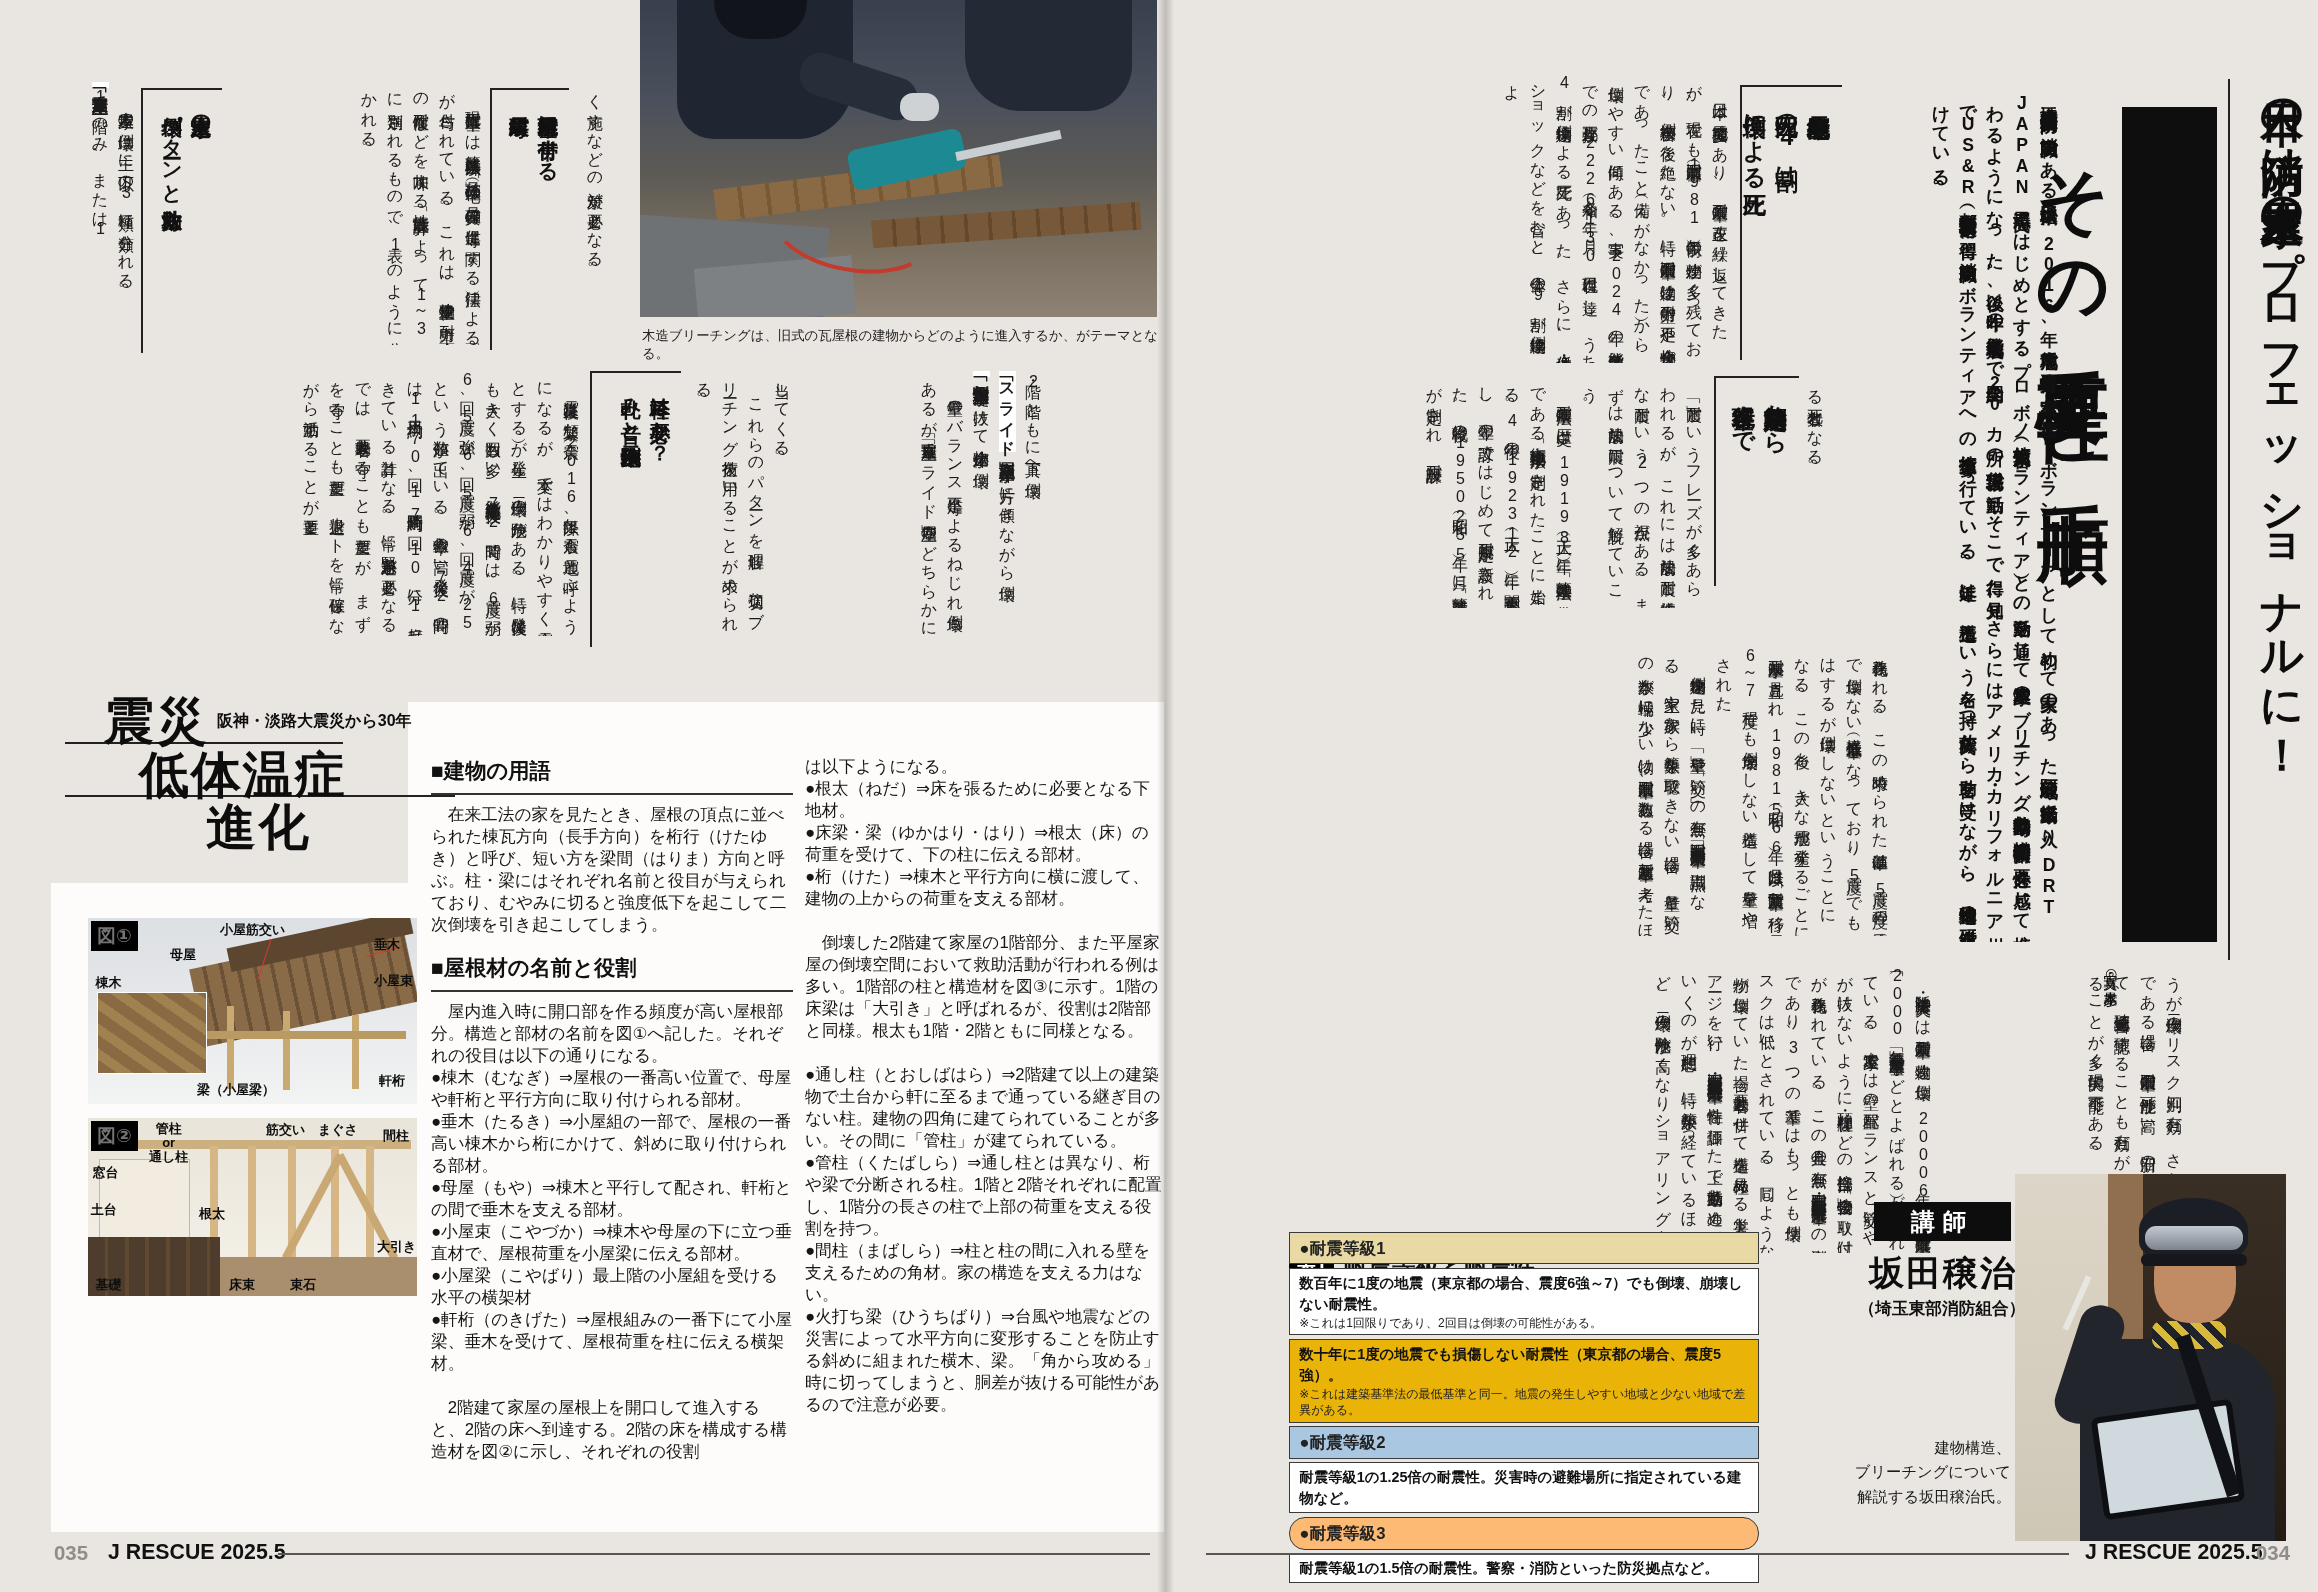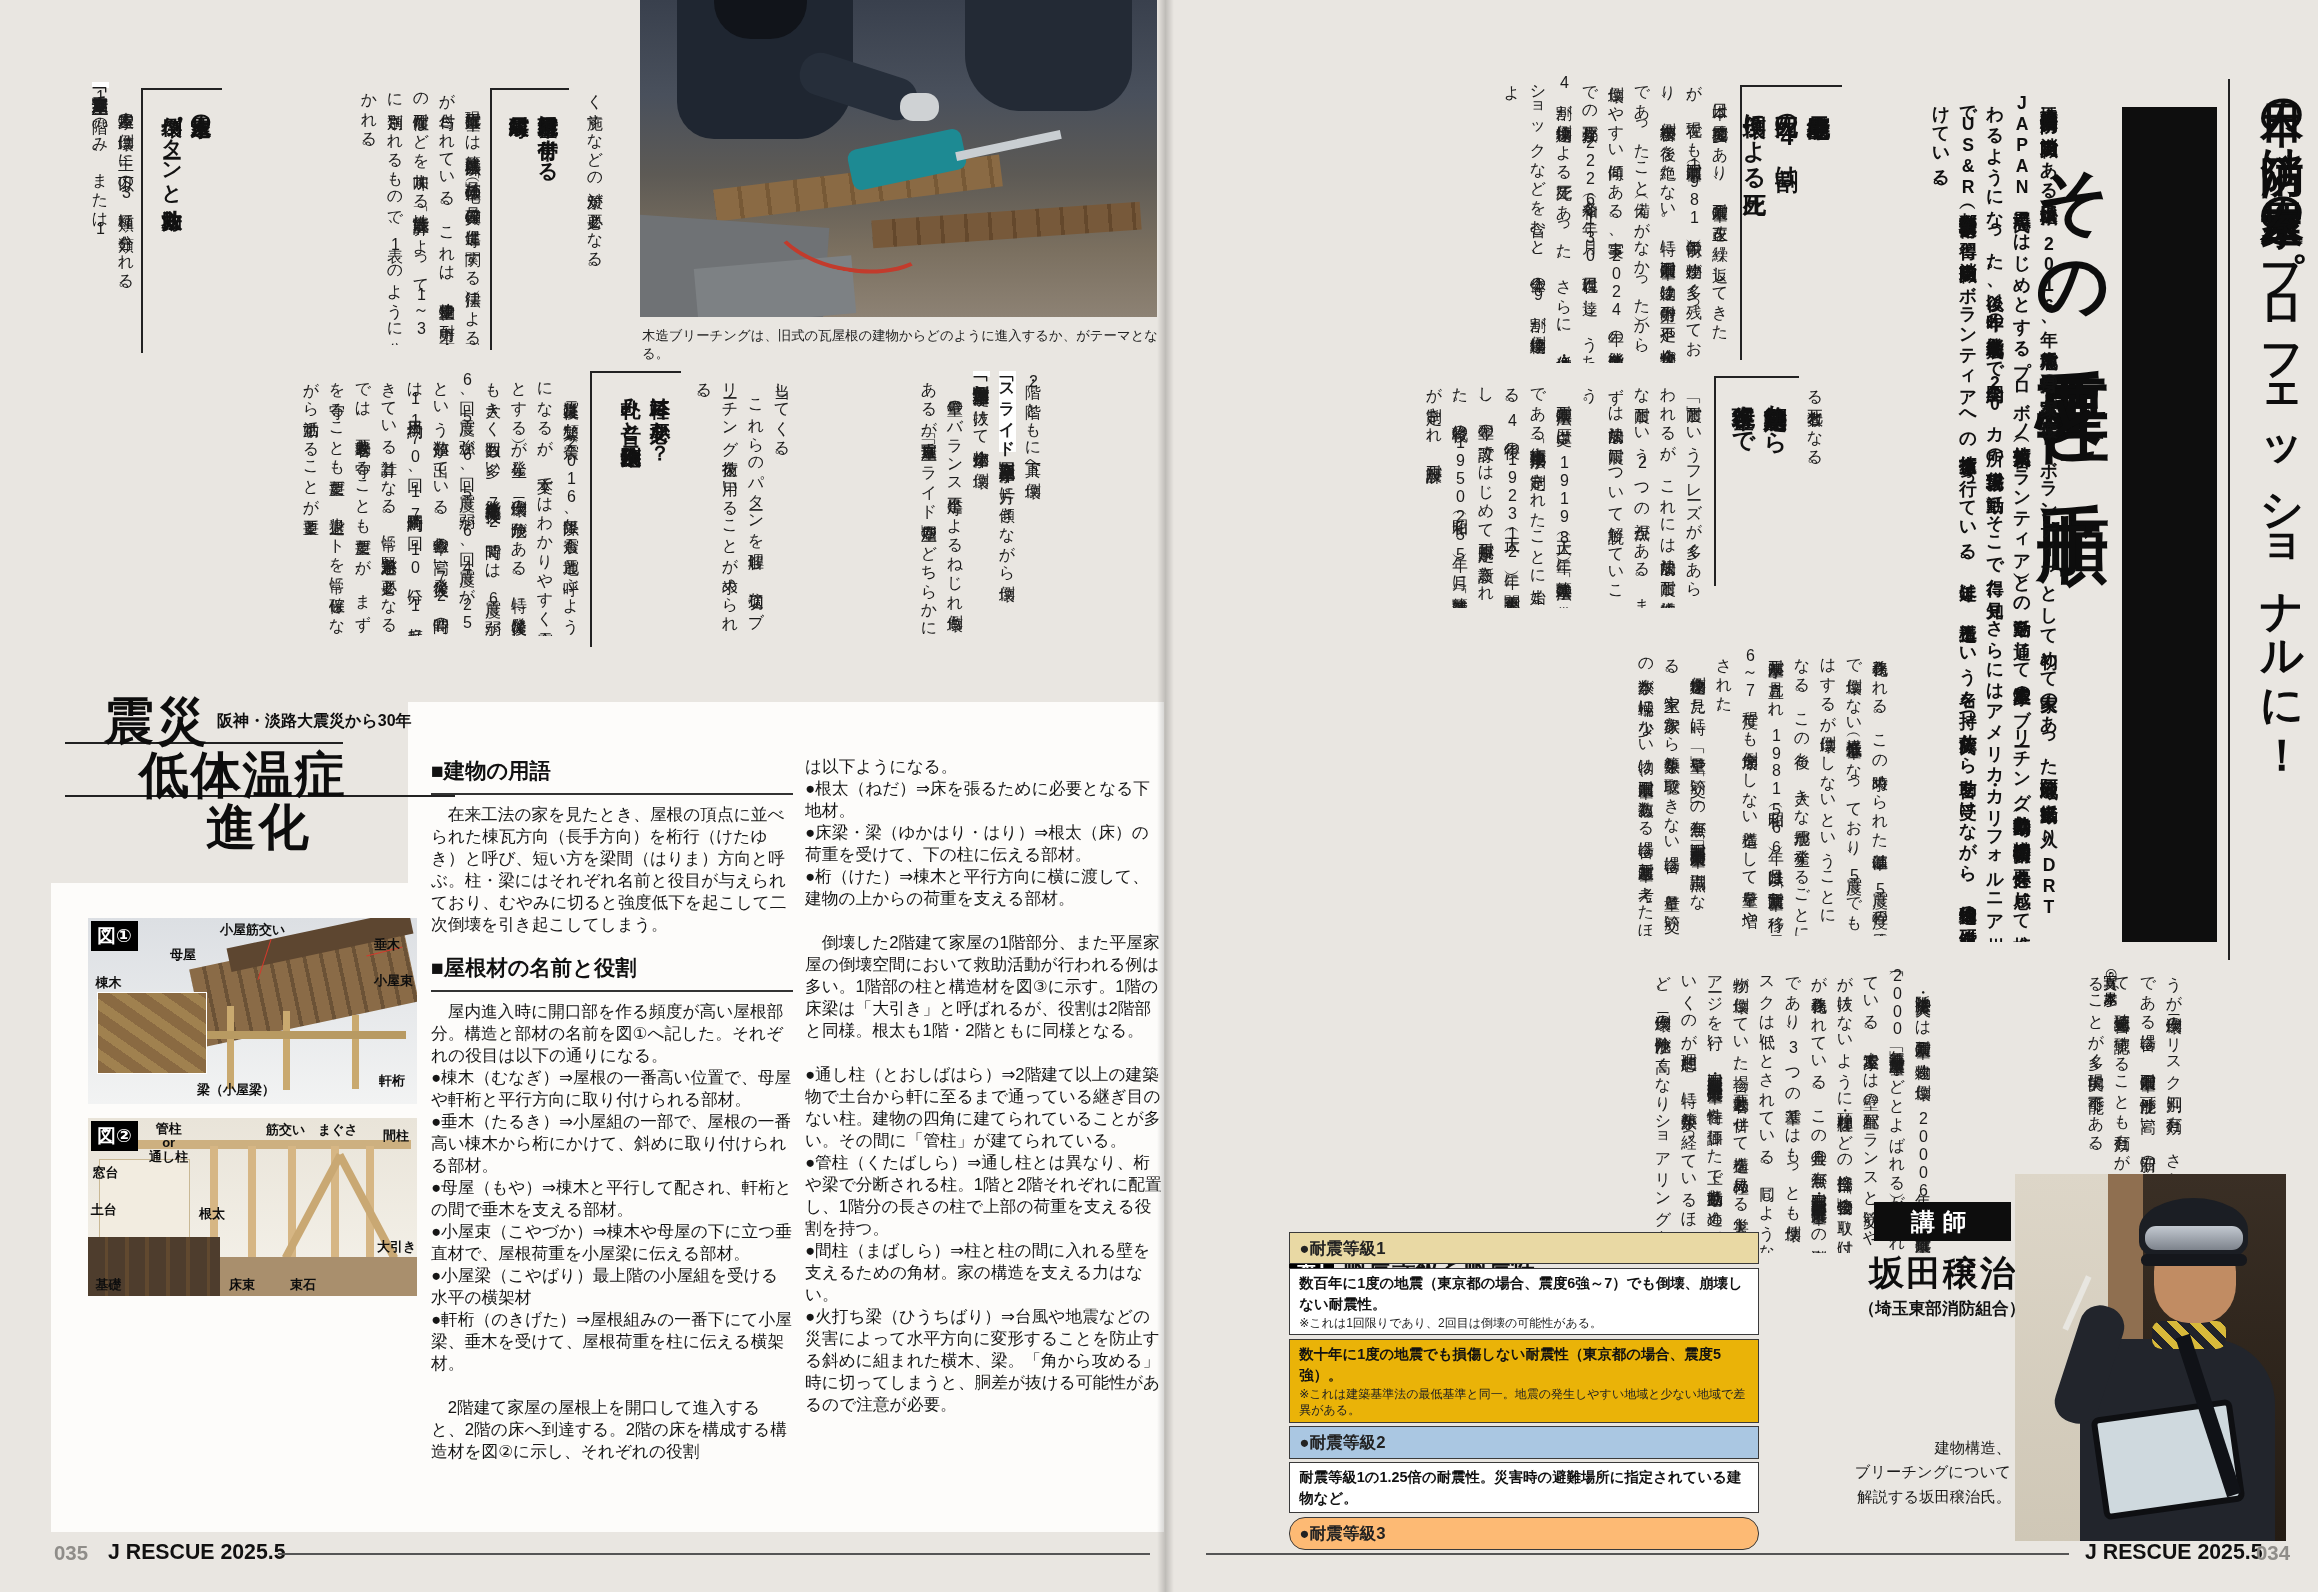--- a/index.html
+++ b/index.html
@@ -7,21 +7,21 @@
   #spread{position:relative;width:2319px;height:1593px;background:#e9e6e1;overflow:hidden;color:#1a1a1a;}
   .abs{position:absolute;}
   .v{writing-mode:vertical-rl;text-orientation:upright;white-space:pre-line;overflow:hidden;}
   .vbody{font-size:16px;line-height:26px;color:#1b1b1b;letter-spacing:0.9px;}
   .vlead{font-size:17.6px;line-height:27px;font-weight:700;color:#111;letter-spacing:0.9px;}
   .vhead{font-weight:900;color:#111;border-top:2.8px solid #222;border-left:2.3px solid #222;padding:11px 7.4px 0 0;}
   .vhead-l{font-size:23px;line-height:32px;}
   .vhead-s{font-size:20.4px;line-height:29px;}
   .hl{background:#ffffff;font-weight:700;}
   .pre{white-space:pre-line;}
-  .figlabel{position:absolute;background:#000;color:#ffffff;font-weight:900;font-size:18.6px;padding:1.9px 6.5px;z-index:5;}
+  .figlabel{position:absolute;background:#000;color:#737373;font-weight:900;font-size:18.6px;padding:1.9px 6.5px;z-index:5;}
   .flab{position:absolute;font-size:13px;font-weight:900;color:#0e0e0e;z-index:4;line-height:1.1;}
   .redline{position:absolute;background:#d23a2c;z-index:3;}
   .figbox{position:absolute;background:linear-gradient(180deg,#dcdfe3,#f2f3f3);overflow:hidden;}
   .gloss-h{font-size:21.3px;font-weight:900;border-bottom:2.3px solid #333;padding-bottom:8px;margin:0 0 9.3px 0;color:#111;}
   .gloss-p{font-size:16.7px;line-height:22px;margin:0 0 13px 0;color:#161616;}
   .trow{border:1.1px solid #3a3a3a;padding:3.7px 9.3px;margin-bottom:3.7px;}
   .trow-h{font-size:16.7px;font-weight:900;color:#222;}
   .trow-main{font-size:14.4px;font-weight:700;color:#111;line-height:1.45;}
   .trow-note{font-size:12px;color:#222;line-height:1.35;}
   .shape{position:absolute;}
@@ -195,20 +195,23 @@
     </div>
     <div class="trow" style="background:#eab308;">
       <div class="trow-main">数十年に1度の地震でも損傷しない耐震性（東京都の場合、震度5強）。</div>
       <div class="trow-note">※これは建築基準法の最低基準と同一。地震の発生しやすい地域と少ない地域で差異がある。</div>
     </div>
     <div class="trow trow-h" style="background:#aac7e2;">●耐震等級2</div>
     <div class="trow" style="background:#fff;">
       <div class="trow-main">耐震等級1の1.25倍の耐震性。災害時の避難場所に指定されている建物など。</div>
     </div>
     <div class="trow trow-h" style="background:#fdba74;border-radius:16px;">●耐震等級3</div>
+    <div class="trow" style="background:#fff;">
+      <div class="trow-main">耐震等級1の1.5倍の耐震性。警察・消防といった防災拠点など。</div>
+    </div>
   </div>
 
   <div class="abs" style="left:1874px;top:1202px;width:137px;height:39px;background:#0d0d0d;color:#fff;font-size:24px;font-weight:900;display:flex;align-items:center;justify-content:center;letter-spacing:7.4px;">講師</div>
   <div class="abs" style="left:1863px;top:1250px;width:160px;text-align:center;font-size:35px;font-weight:900;color:#0d0d0d;letter-spacing:1.9px;">坂田穣治</div>
   <div class="abs" style="left:1855px;top:1297px;width:174px;text-align:center;font-size:16.7px;font-weight:700;color:#111;">（埼玉東部消防組合）</div>
   <div class="abs pre" style="left:1851px;top:1436px;width:160px;text-align:right;font-size:15.3px;line-height:1.6;color:#1a1a1a;">建物構造、
 ブリーチングについて
 解説する坂田穣治氏。</div>
 
   <div class="abs" style="left:2015px;top:1174px;width:271px;height:367px;overflow:hidden;background:#31281f;">

